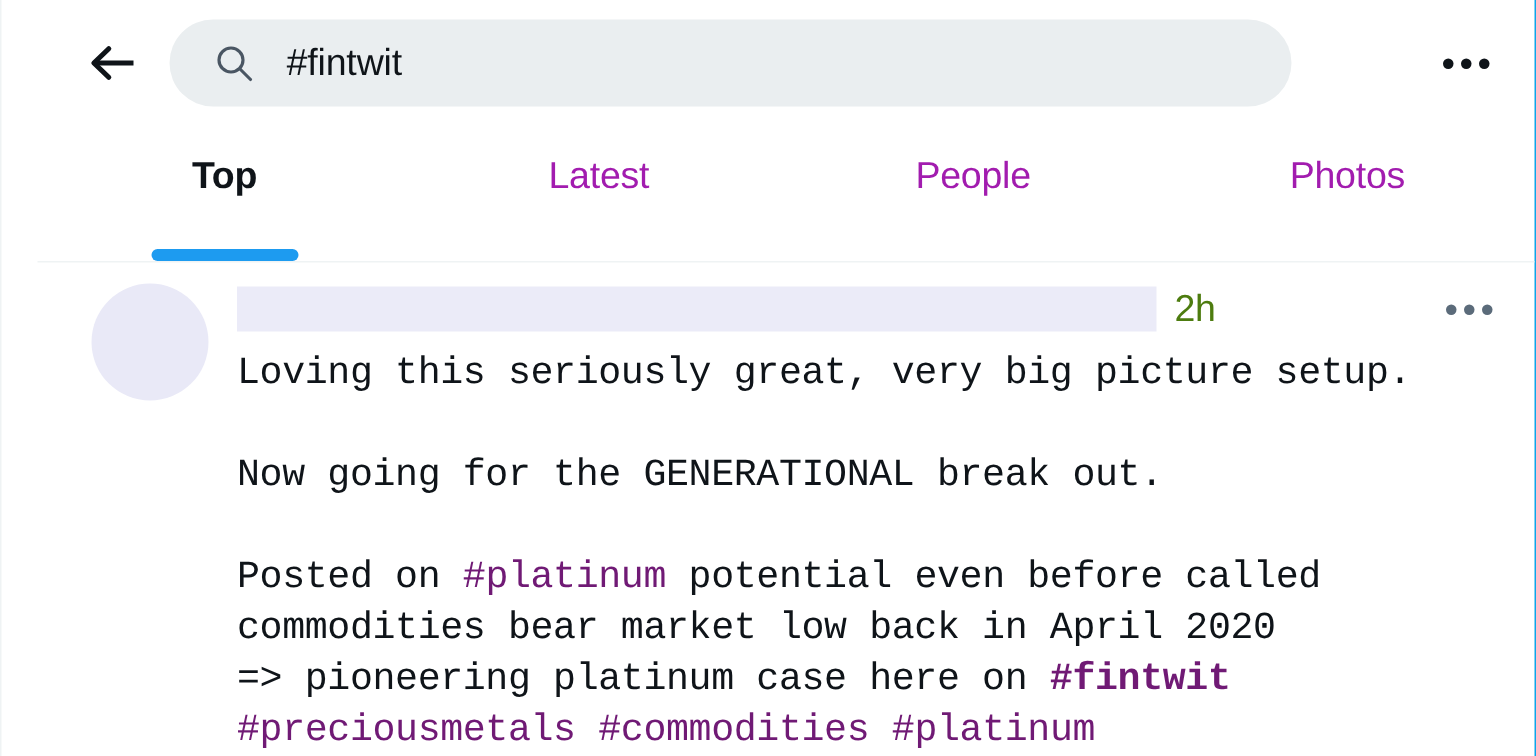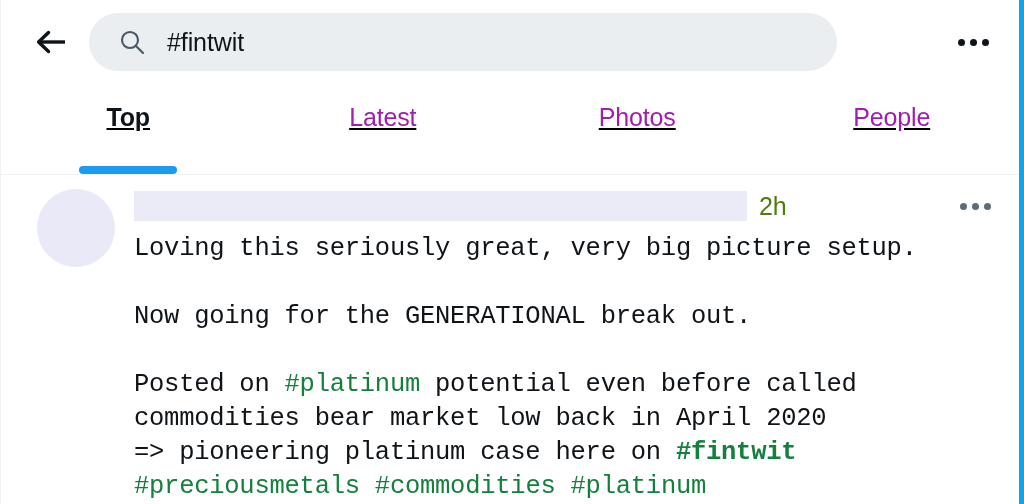--- a/index.html
+++ b/index.html
@@ -11,21 +11,22 @@
     font-family: "Liberation Sans", sans-serif;
     overflow: hidden;
   }
 
   .app {
     position: relative;
     width: 1024px;
     height: 504px;
     background: #ffffff;
     border-left: 1px solid #eff3f4;
-    border-right: 5px solid #0ea5e9;
+    border-right: 1px solid #0ea5e9;
+    padding-left: 24px;
   }
 
   
   .search-header {
     position: relative;
     height: 84px;
     display: flex;
     align-items: center;
     padding: 0 22px 0 28px;
   }
@@ -96,21 +97,20 @@
   }
   .dots.gray i { background: #5b6b7a; width: 7px; height: 7px; }
 
   
   .tabbar {
     position: relative;
     height: 91px;
     display: flex;
     align-items: center;
     border-bottom: 1px solid #eff3f4;
-    text-decoration: underline;
   }
 
   .tab {
     position: relative;
     flex: 1 1 0;
     height: 100%;
     display: flex;
     flex-direction: column;
     align-items: center;
     justify-content: flex-start;
@@ -198,21 +198,21 @@
     letter-spacing: -0.25px;
     white-space: pre-wrap;
     word-wrap: break-word;
     font-family: Liberation Mono, monospace;
   }
 
   .tweet-para { min-height: 34px; }
   .tweet-para.blank { height: 34px; }
 
   .link {
-    color: #15803d;
+    color: #701a75;
     cursor: pointer;
   }
   .link.bold { font-weight: bold; }
 </style>
 </head>
 <body>
 
 <div class="app">
 
   <div class="search-header">
@@ -250,25 +250,25 @@
     <div class="tab active">
       <span class="tab-label">Top</span>
       <span class="tab-underline"></span>
     </div>
 
     <div class="tab">
       <span class="tab-label">Latest</span>
     </div>
 
     <div class="tab">
+      <span class="tab-label">People</span>
+    </div>
+
+    <div class="tab">
       <span class="tab-label">Photos</span>
-    </div>
-
-    <div class="tab">
-      <span class="tab-label">People</span>
     </div>
 
   </div>
 
   <div class="tweet">
 
     <div class="avatar"></div>
 
     <div class="tweet-body">
 

